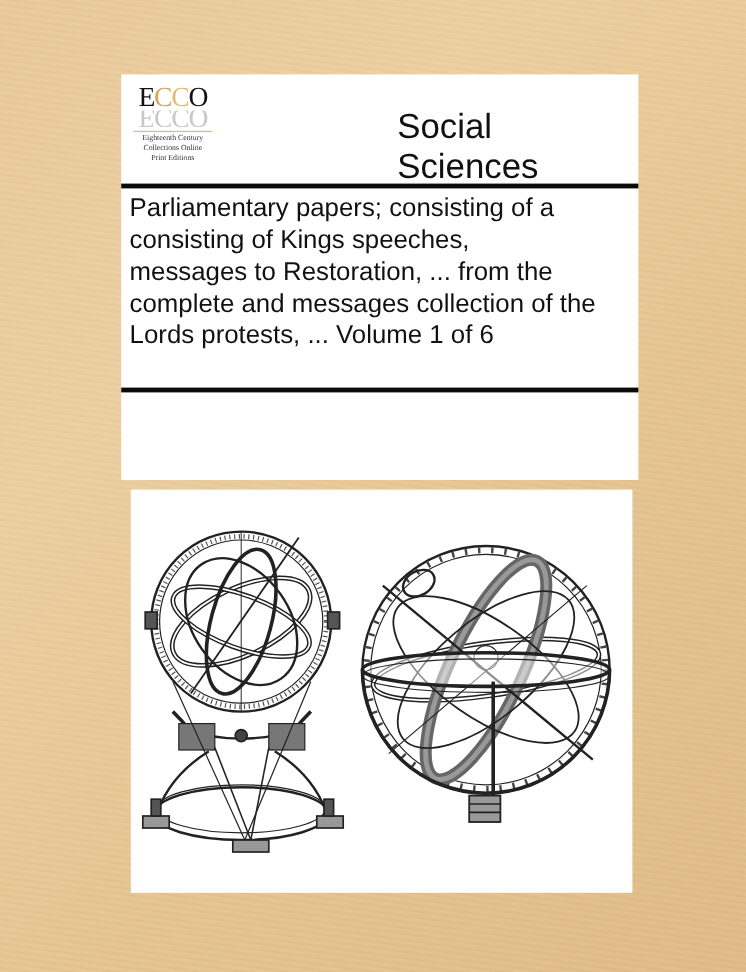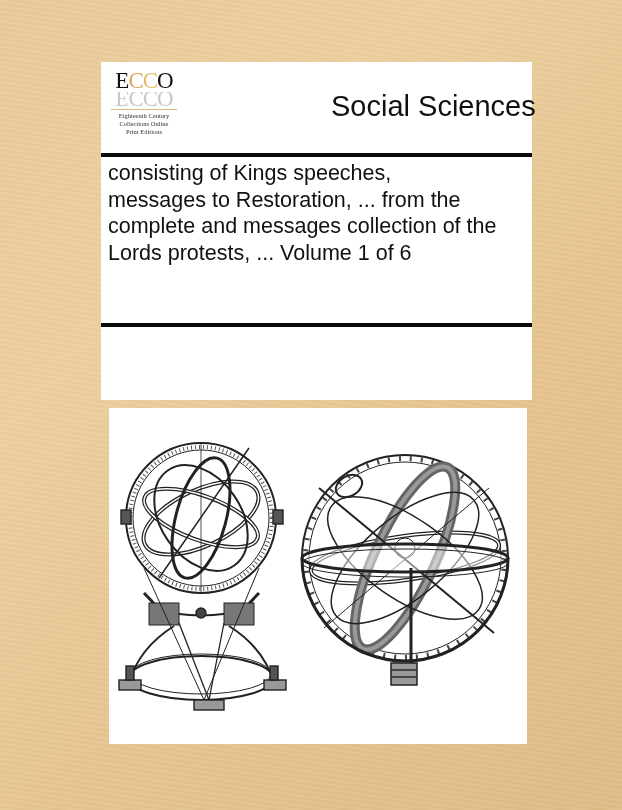--- a/index.html
+++ b/index.html
@@ -28,21 +28,20 @@
       width: 431px;
       height: 338px;
       background: #ffffff;
     }
     .header-row {
       position: absolute;
       left: 0;
       top: 0;
       width: 431px;
       height: 90px;
-      padding-left: 20px;
     }
     .ecco-logo {
       position: absolute;
       left: 8px;
       top: 6px;
       width: 70px;
       height: 80px;
       text-align: center;
     }
     .ecco-mark {
@@ -133,20 +132,21 @@
         <div>Collections Online</div>
         <div>Print Editions</div>
       </div>
     </div>
     <div class="category">Social Sciences</div>
   </div>
 
   <div class="rule rule-top"></div>
 
   <div class="title">
+    <div>Parliamentary papers; consisting of a</div>
     <div>consisting of Kings speeches,</div>
     <div>messages to Restoration, ... from the</div>
     <div>complete and messages collection of the</div>
     <div>Lords protests, ... Volume 1 of 6</div>
   </div>
 
   <div class="rule rule-bottom"></div>
 </div>
 
 <div class="image-panel">

